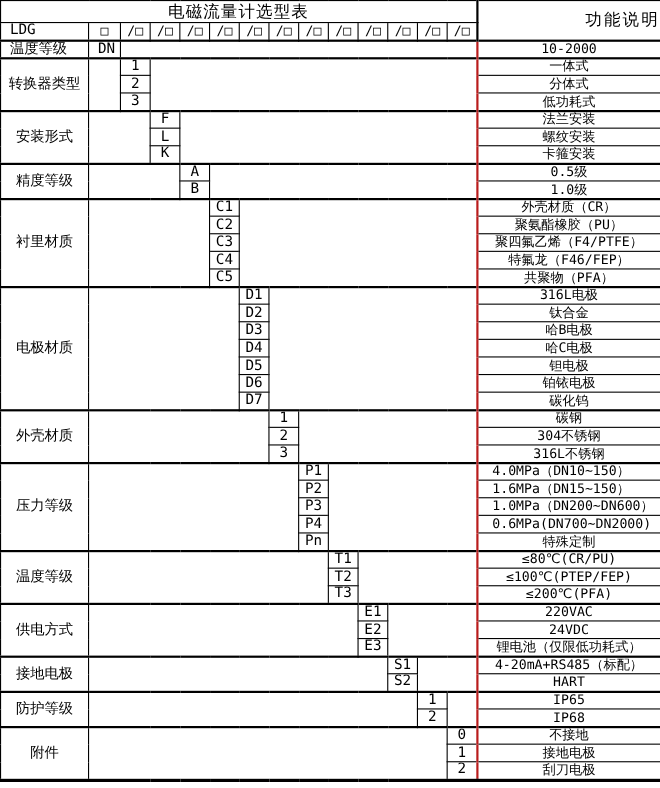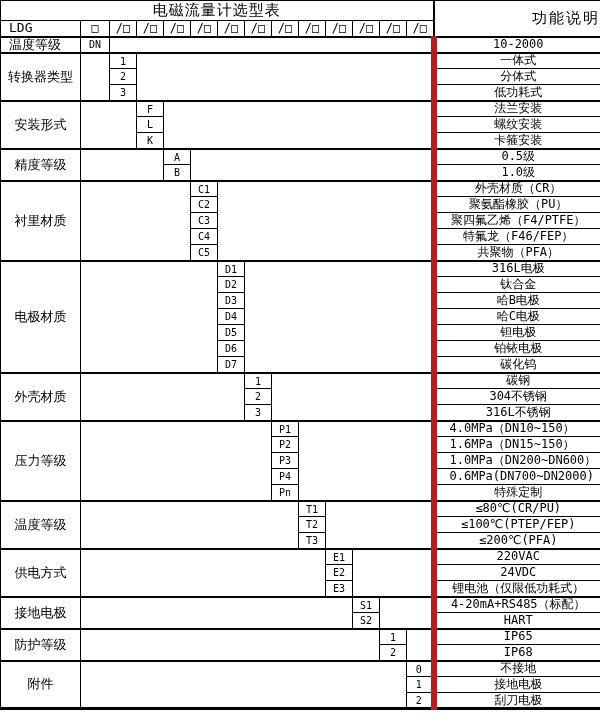--- a/index.html
+++ b/index.html
@@ -7,23 +7,23 @@
   table{width:600px;height:636px;border-collapse:collapse;table-layout:fixed;
         border:1px solid #000;border-bottom:3px solid #000;background:#fff;}
   td{border:1px solid #000;padding:0;font-size:12px;line-height:1.1;text-align:center;
      vertical-align:middle;overflow:hidden;white-space:nowrap;}
   tr{height:16px;}
   tr.title-row{height:20px;}
   td.title{font-size:15px;letter-spacing:1px;}
   td.fn-header{font-size:15px;border-left:2px solid #000;letter-spacing:2px;text-align:right;}
   td.label{font-size:13px;}
   td.leftpad{text-align:left;padding-left:8px;}
-  td.code{font-size:10px;}
+  td.code{font-size:13px;}
   td.box{font-size:12px;}
-  td.desc{font-size:12px;border-left:6px solid #b91c1c;}
+  td.desc{font-size:12px;border-left:2px solid #b91c1c;}
   td.desc-left{text-align:left;padding-left:13px;}
   tr.group-top > td{border-top:2px solid #000;}
   td.empty{background:#fff;}
 </style>
 </head>
 <body>
 
 <table>
   <colgroup>
     <col style="width:80px">

